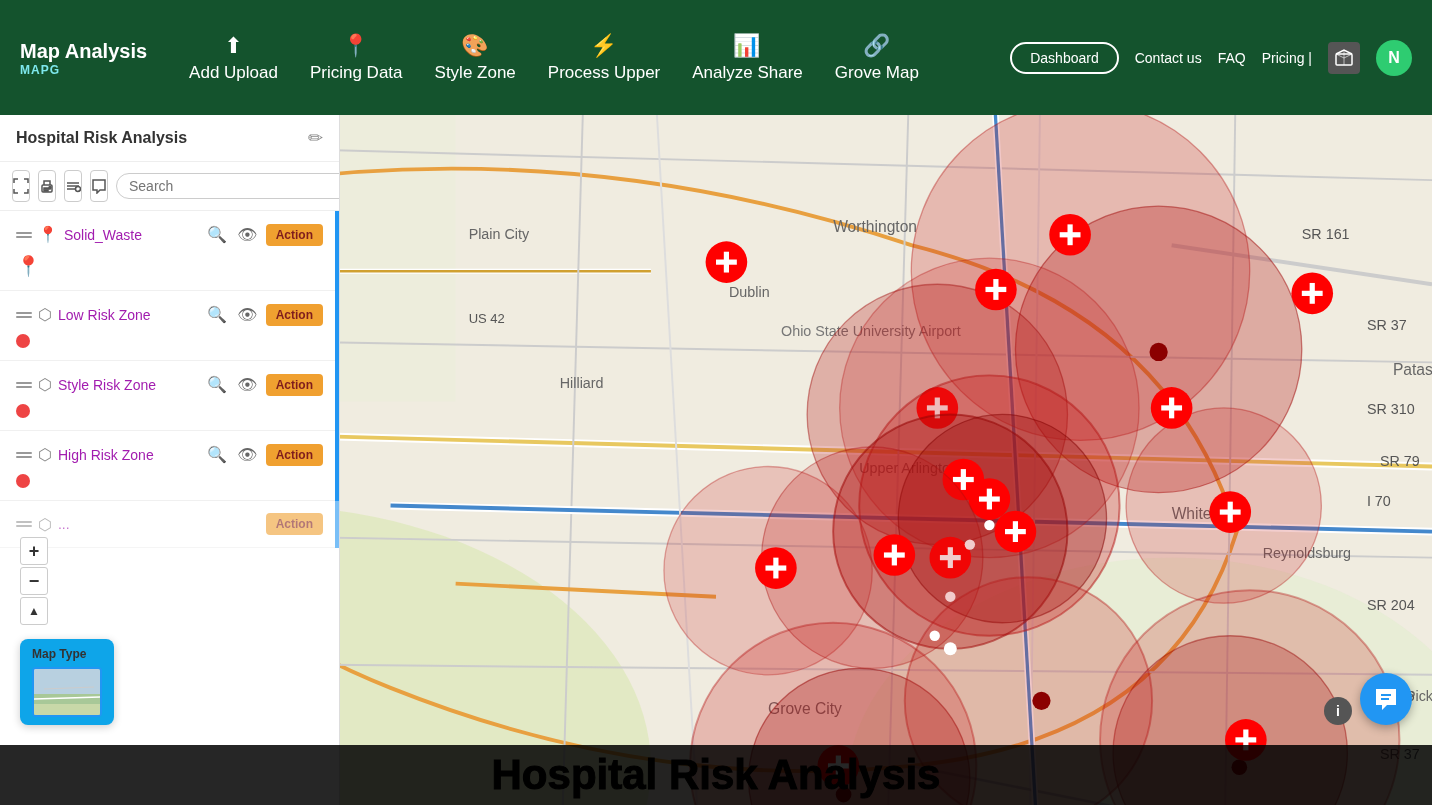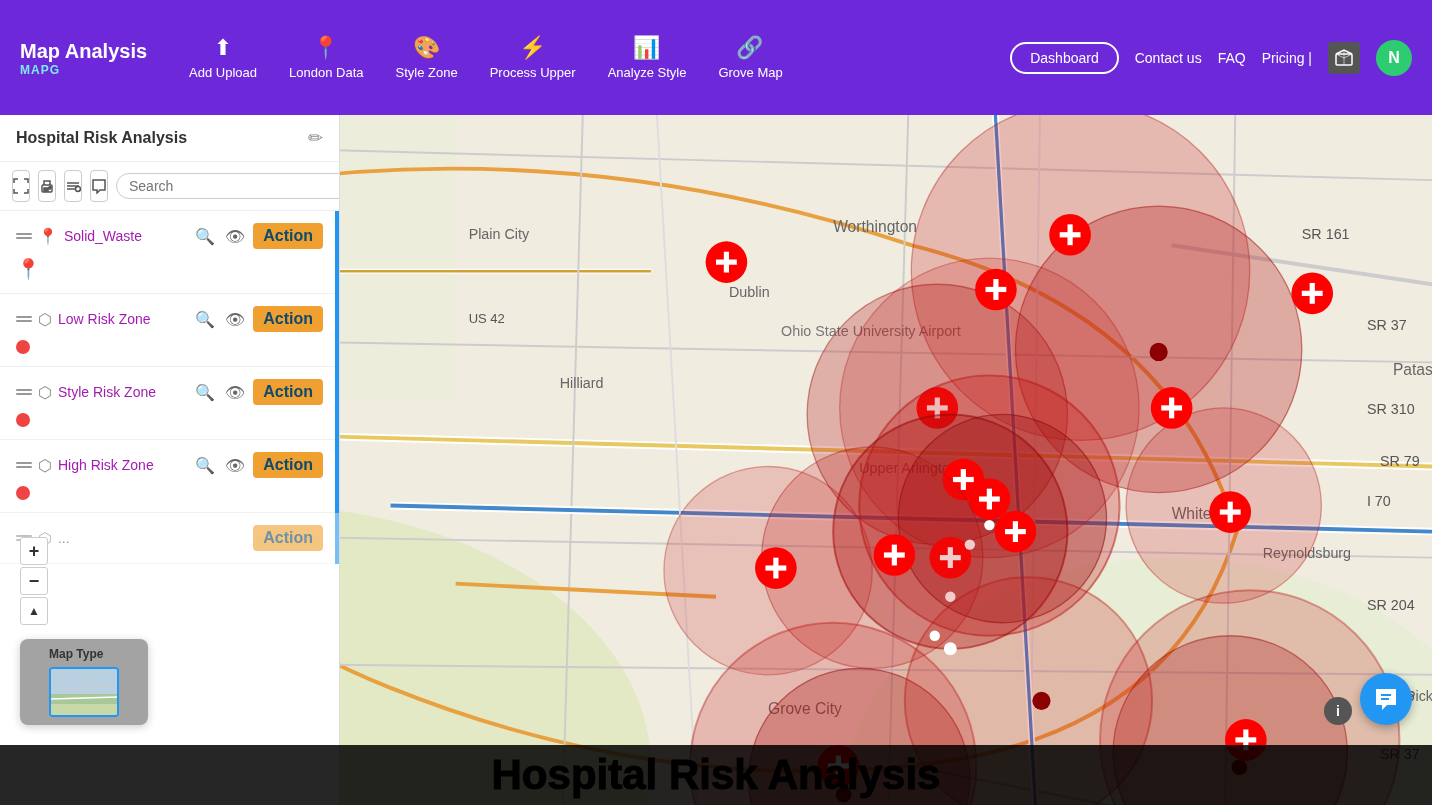--- a/index.html
+++ b/index.html
@@ -1,21 +1,21 @@
 <!DOCTYPE html>
 <html><head>
   <meta charset="utf-8">
   <style>
     * { margin: 0; padding: 0; box-sizing: border-box; }
     body { font-family: Arial, sans-serif; width: 1432px; height: 805px; overflow: hidden; position: relative; }
 
     
     .top-nav {
       position: absolute; top: 0; left: 0; right: 0; height: 115px;
-      background: #6d28d9; display: flex; align-items: center;
+      background: #14532d; display: flex; align-items: center;
       padding: 0 20px; z-index: 100;
     }
     .nav-logo-area {
       display: flex; flex-direction: column; align-items: flex-start;
       margin-right: 30px; min-width: 80px;
     }
     .nav-logo-text {
       font-size: 20px; font-weight: bold; color: white; line-height: 1.2;
     }
     .nav-logo-sub {
@@ -25,21 +25,21 @@
       display: flex; gap: 8px; flex: 1;
     }
     .nav-item {
       display: flex; flex-direction: column; align-items: center;
       cursor: pointer; padding: 8px 12px; color: white; min-width: 80px;
     }
     .nav-item-icon {
       font-size: 22px; margin-bottom: 4px;
     }
     .nav-item-label {
-      font-size: 13px; text-align: center; white-space: nowrap;
+      font-size: 17px; text-align: center; white-space: nowrap;
     }
     .nav-right {
       display: flex; align-items: center; gap: 16px; margin-left: auto;
     }
     .nav-dashboard-btn {
       border: 2px solid white; border-radius: 20px; padding: 6px 18px;
       color: white; background: transparent; font-size: 14px; cursor: pointer;
       white-space: nowrap;
     }
     .nav-link {
@@ -124,40 +124,40 @@
     .drag-line {
       width: 16px; height: 2px; background: #999; border-radius: 1px;
     }
     .layer-name {
       flex: 1; font-size: 14px; color: #a21caf;
     }
     .layer-icon-btn {
       font-size: 16px; color: #666; cursor: pointer; padding: 2px;
     }
     .action-btn {
-      background: #f0a030; color: #0c4a6e; border: none; border-radius: 4px;
-      padding: 4px 10px; font-size: 16px; cursor: pointer; font-weight: bold;
+      background: #f0a030; color: #7f1d1d; border: none; border-radius: 4px;
+      padding: 4px 10px; font-size: 12px; cursor: pointer; font-weight: bold;
     }
     .layer-preview {
       margin-top: 8px; display: flex; align-items: center; gap: 8px;
     }
     .layer-color-dot {
       width: 14px; height: 14px; border-radius: 50%; background: #e44;
     }
     .layer-item-wrap {
       position: relative;
     }
     .blue-accent {
       position: absolute; right: 0; top: 0; bottom: 0; width: 4px; background: #2196f3;
     }
 
     
     .map-type-widget {
       position: absolute; bottom: 80px; left: 20px; z-index: 60;
-      background: #a3a3a3; border-radius: 8px; padding: 8px 29px;
+      background: #0ea5e9; border-radius: 8px; padding: 8px 12px;
       box-shadow: 0 2px 8px rgba(0,0,0,0.2);
     }
     .map-type-label {
       font-size: 12px; font-weight: bold; color: #333; margin-bottom: 6px;
     }
     .map-type-thumb {
       width: 70px; height: 50px; border-radius: 4px; border: 2px solid #2196f3;
       background: linear-gradient(135deg, #b8d8e8 0%, #8fc0d8 40%, #a8c8b8 70%, #c8d8a8 100%);
       overflow: hidden; position: relative;
     }
@@ -216,33 +216,33 @@
     <span class="nav-logo-sub">MAPG</span>
   </div>
 
   <div class="nav-items">
     <div class="nav-item">
       <span class="nav-item-icon">⬆</span>
       <span class="nav-item-label">Add Upload</span>
     </div>
     <div class="nav-item">
       <span class="nav-item-icon">📍</span>
-      <span class="nav-item-label">London Data</span>
+      <span class="nav-item-label">Pricing Data</span>
     </div>
     <div class="nav-item">
       <span class="nav-item-icon">🎨</span>
       <span class="nav-item-label">Style Zone</span>
     </div>
     <div class="nav-item">
       <span class="nav-item-icon">⚡</span>
       <span class="nav-item-label">Process Upper</span>
     </div>
     <div class="nav-item">
       <span class="nav-item-icon">📊</span>
-      <span class="nav-item-label">Analyze Style</span>
+      <span class="nav-item-label">Analyze Share</span>
     </div>
     <div class="nav-item">
       <span class="nav-item-icon">🔗</span>
       <span class="nav-item-label">Grove Map</span>
     </div>
   </div>
 
   <div class="nav-right">
     <button class="nav-dashboard-btn">Dashboard</button>
     <span class="nav-link">Contact us</span>

